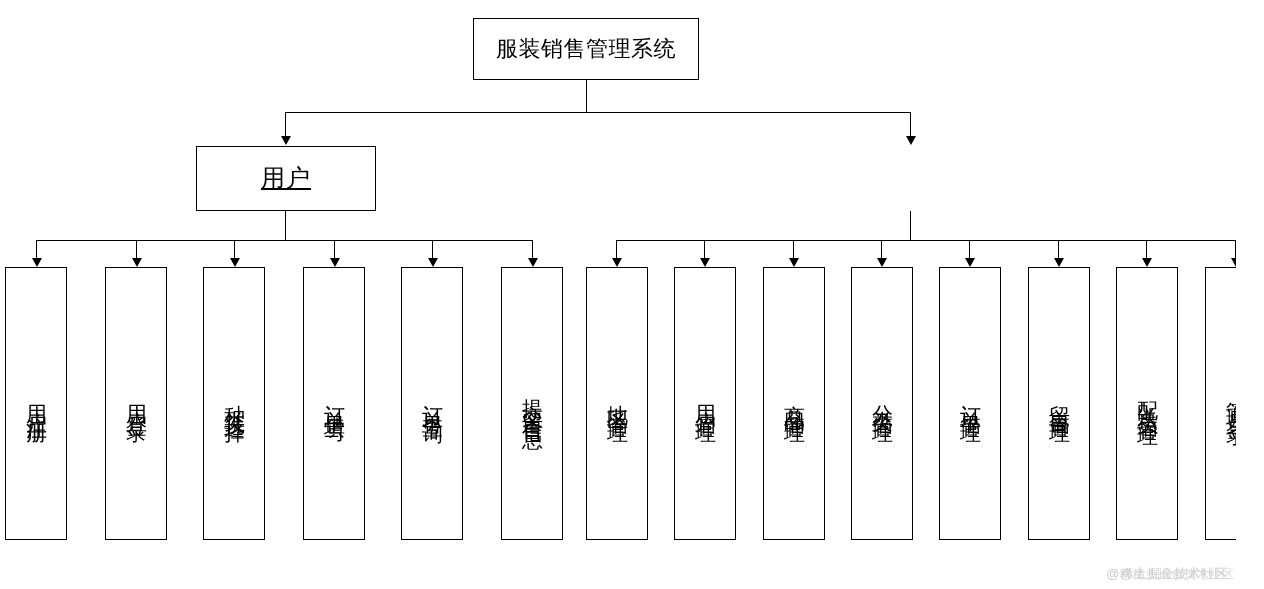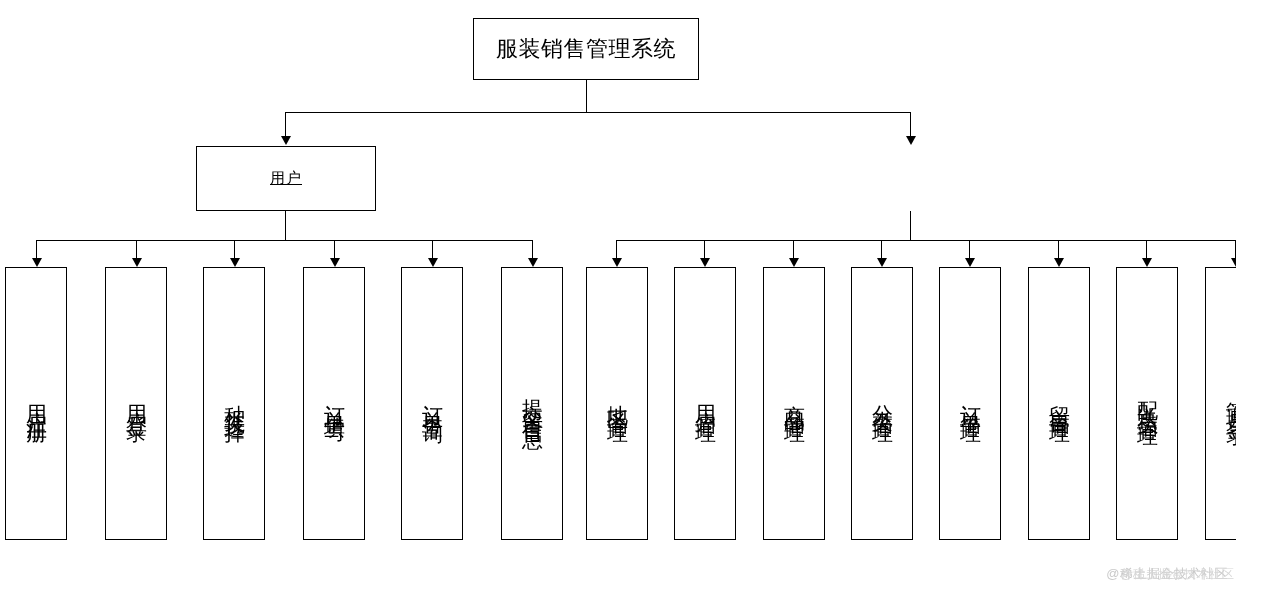--- a/index.html
+++ b/index.html
@@ -39,21 +39,21 @@
     width: 226px;
     height: 62px;
     font-size: 22px;
     letter-spacing: 0.5px;
   }
 
   .node-branch {
     top: 146px;
     width: 180px;
     height: 65px;
-    font-size: 15px;
+    font-size: 24px;
     letter-spacing: 1px;
     text-decoration: underline;
   }
   .node-branch.user   { left: 196px; }
   .node-branch.admin  { left: 820px; }
 
   
   .node-leaf {
     top: 267px;
     width: 62px;

